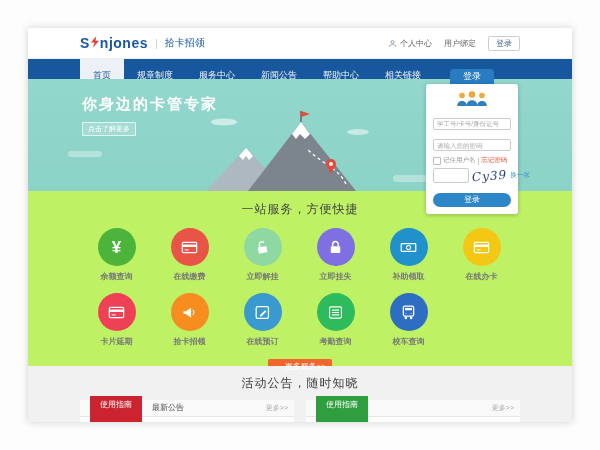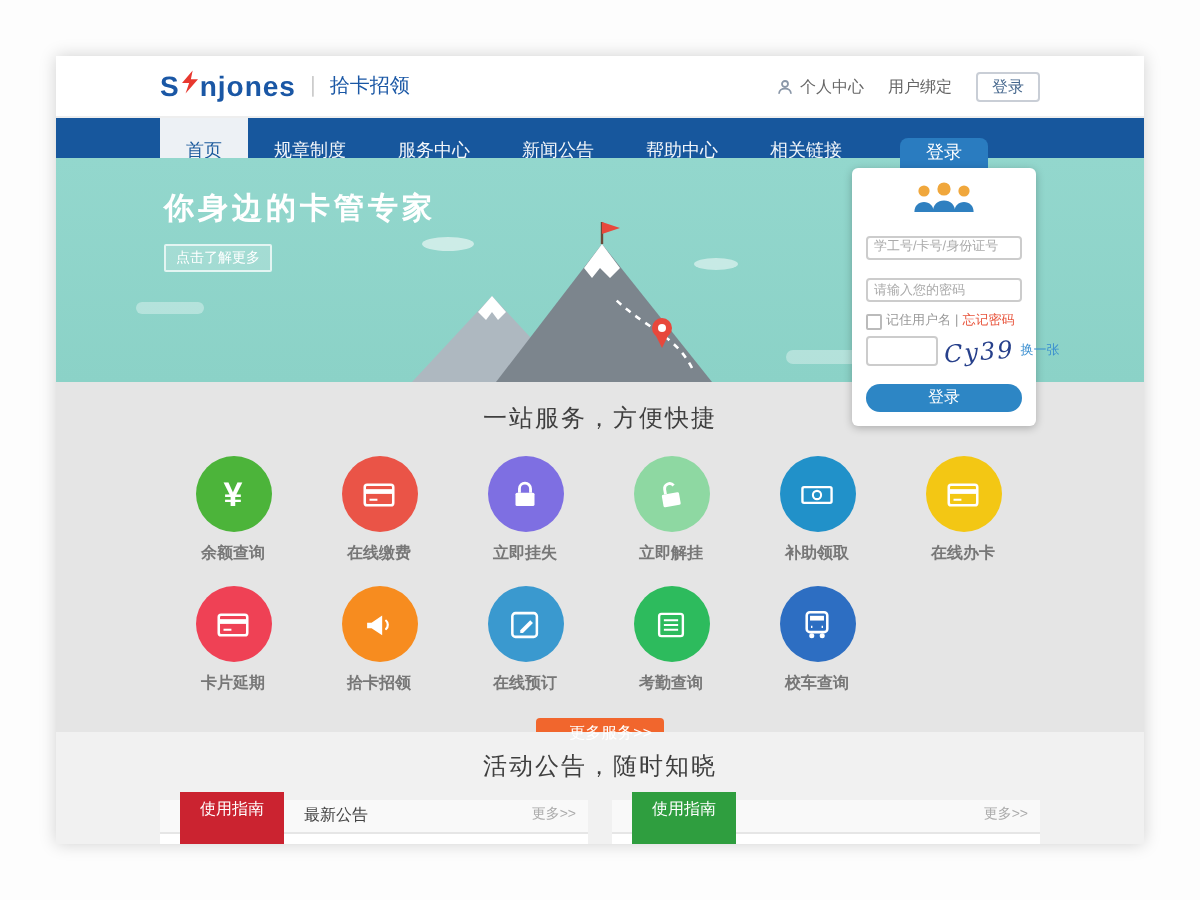--- a/index.html
+++ b/index.html
@@ -44,21 +44,21 @@
   .login-row{display:flex;align-items:center;font-size:6.5px;color:#999;margin:1px 0 3px;gap:2px;}
   .chk{width:6px;height:6px;border:1px solid #bbb;border-radius:1px;background:#fff;display:inline-block;cursor:pointer;}
   .forgot{color:#e8553d;cursor:pointer;}
   .cap-row{display:flex;align-items:center;gap:3px;margin-bottom:5px;}
   .cap-input{width:30px;height:11px;border:1px solid #ccc;border-radius:2px;outline:none;}
   .cap-img{font-family:"DejaVu Serif",serif;font-style:italic;font-size:12px;color:#27408b;transform:rotate(-4deg);letter-spacing:1px;cursor:pointer;line-height:1;}
   .cap-change{font-size:6.5px;color:#3a8fd0;cursor:pointer;white-space:nowrap;}
   .login-submit{width:100%;height:14px;background:#2d86c5;border:none;border-radius:7px;color:#fff;font-size:8px;cursor:pointer;}
 
   
-  .services{background:#e5e5e5;padding-top:10px;height:165px;}
+  .services{background:#bef264;padding-top:10px;height:165px;}
   .sec-title{text-align:center;font-size:12px;color:#3f3f3f;letter-spacing:1px;}
   .svc-grid{width:440px;margin:10px auto 0;display:flex;flex-wrap:wrap;}
   .svc{width:73px;display:flex;flex-direction:column;align-items:center;margin-bottom:11px;cursor:pointer;}
   .circle{width:38px;height:38px;border-radius:50%;display:flex;align-items:center;justify-content:center;}
   .circle svg{width:19px;height:19px;display:block;}
   .glyph{color:#fff;font-size:17px;font-weight:bold;line-height:1;}
   .svc-label{margin-top:5px;font-size:8px;color:#777;font-weight:bold;}
   .more-btn{display:block;margin:1px auto 0;width:64px;height:14px;border:none;border-radius:2px;color:#fff;font-size:8px;cursor:pointer;text-align:right;}
 
   
@@ -192,39 +192,39 @@
           <svg viewBox="0 0 24 24">
               <rect x="3" y="5.5" width="18" height="13" rx="1.5" fill="none" stroke="#fff" stroke-width="1.6"></rect>
               <rect x="3" y="8.3" width="18" height="3" fill="#fff"></rect>
               <path d="M6 15h5" stroke="#fff" stroke-width="1.3"></path>
             </svg>
         </div>
         <div class="svc-label">在线缴费</div>
       </div>
 
       <div class="svc">
-        <div class="circle" style="background: rgb(126, 111, 226);">
-          <svg viewBox="0 0 24 24">
-              <rect x="6" y="10.5" width="12" height="8.5" rx="1" fill="#fff"></rect>
-              <path d="M8.5 10.5V8a3.5 3.5 0 017 0v2.5" stroke="#fff" stroke-width="1.8" fill="none"></path>
-            </svg>
-        </div>
-        <div class="svc-label">立即挂失</div>
-      </div>
-
-      <div class="svc">
         <div class="circle" style="background: rgb(142, 216, 162);">
           <svg viewBox="0 0 24 24">
               <g transform="rotate(-10 12 14)">
                 <rect x="6.5" y="11" width="11" height="8" rx="1" fill="#fff"></rect>
                 <path d="M9 11V7.8a3.2 3.2 0 016-1.4" stroke="#fff" stroke-width="1.8" fill="none"></path>
               </g>
             </svg>
         </div>
         <div class="svc-label">立即解挂</div>
+      </div>
+
+      <div class="svc">
+        <div class="circle" style="background: rgb(126, 111, 226);">
+          <svg viewBox="0 0 24 24">
+              <rect x="6" y="10.5" width="12" height="8.5" rx="1" fill="#fff"></rect>
+              <path d="M8.5 10.5V8a3.5 3.5 0 017 0v2.5" stroke="#fff" stroke-width="1.8" fill="none"></path>
+            </svg>
+        </div>
+        <div class="svc-label">立即挂失</div>
       </div>
 
       <div class="svc">
         <div class="circle" style="background: rgb(33, 145, 201);">
           <svg viewBox="0 0 24 24">
               <rect x="2.8" y="7" width="18.4" height="10" rx="1" fill="none" stroke="#fff" stroke-width="1.5"></rect>
               <circle cx="12" cy="12" r="2.6" fill="none" stroke="#fff" stroke-width="1.3"></circle>
             </svg>
         </div>
         <div class="svc-label">补助领取</div>

